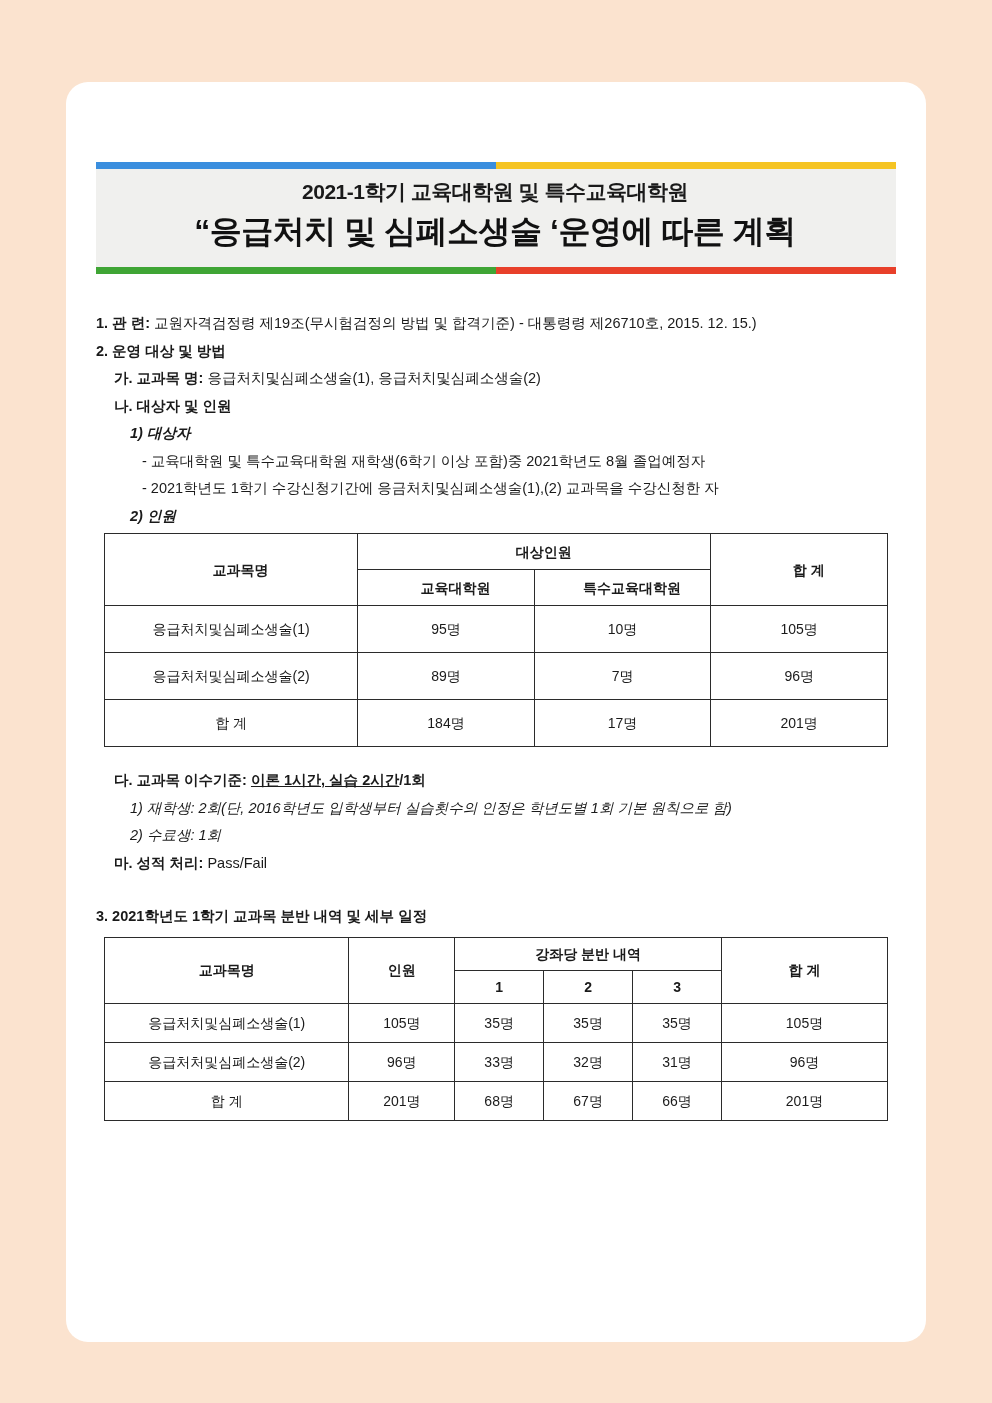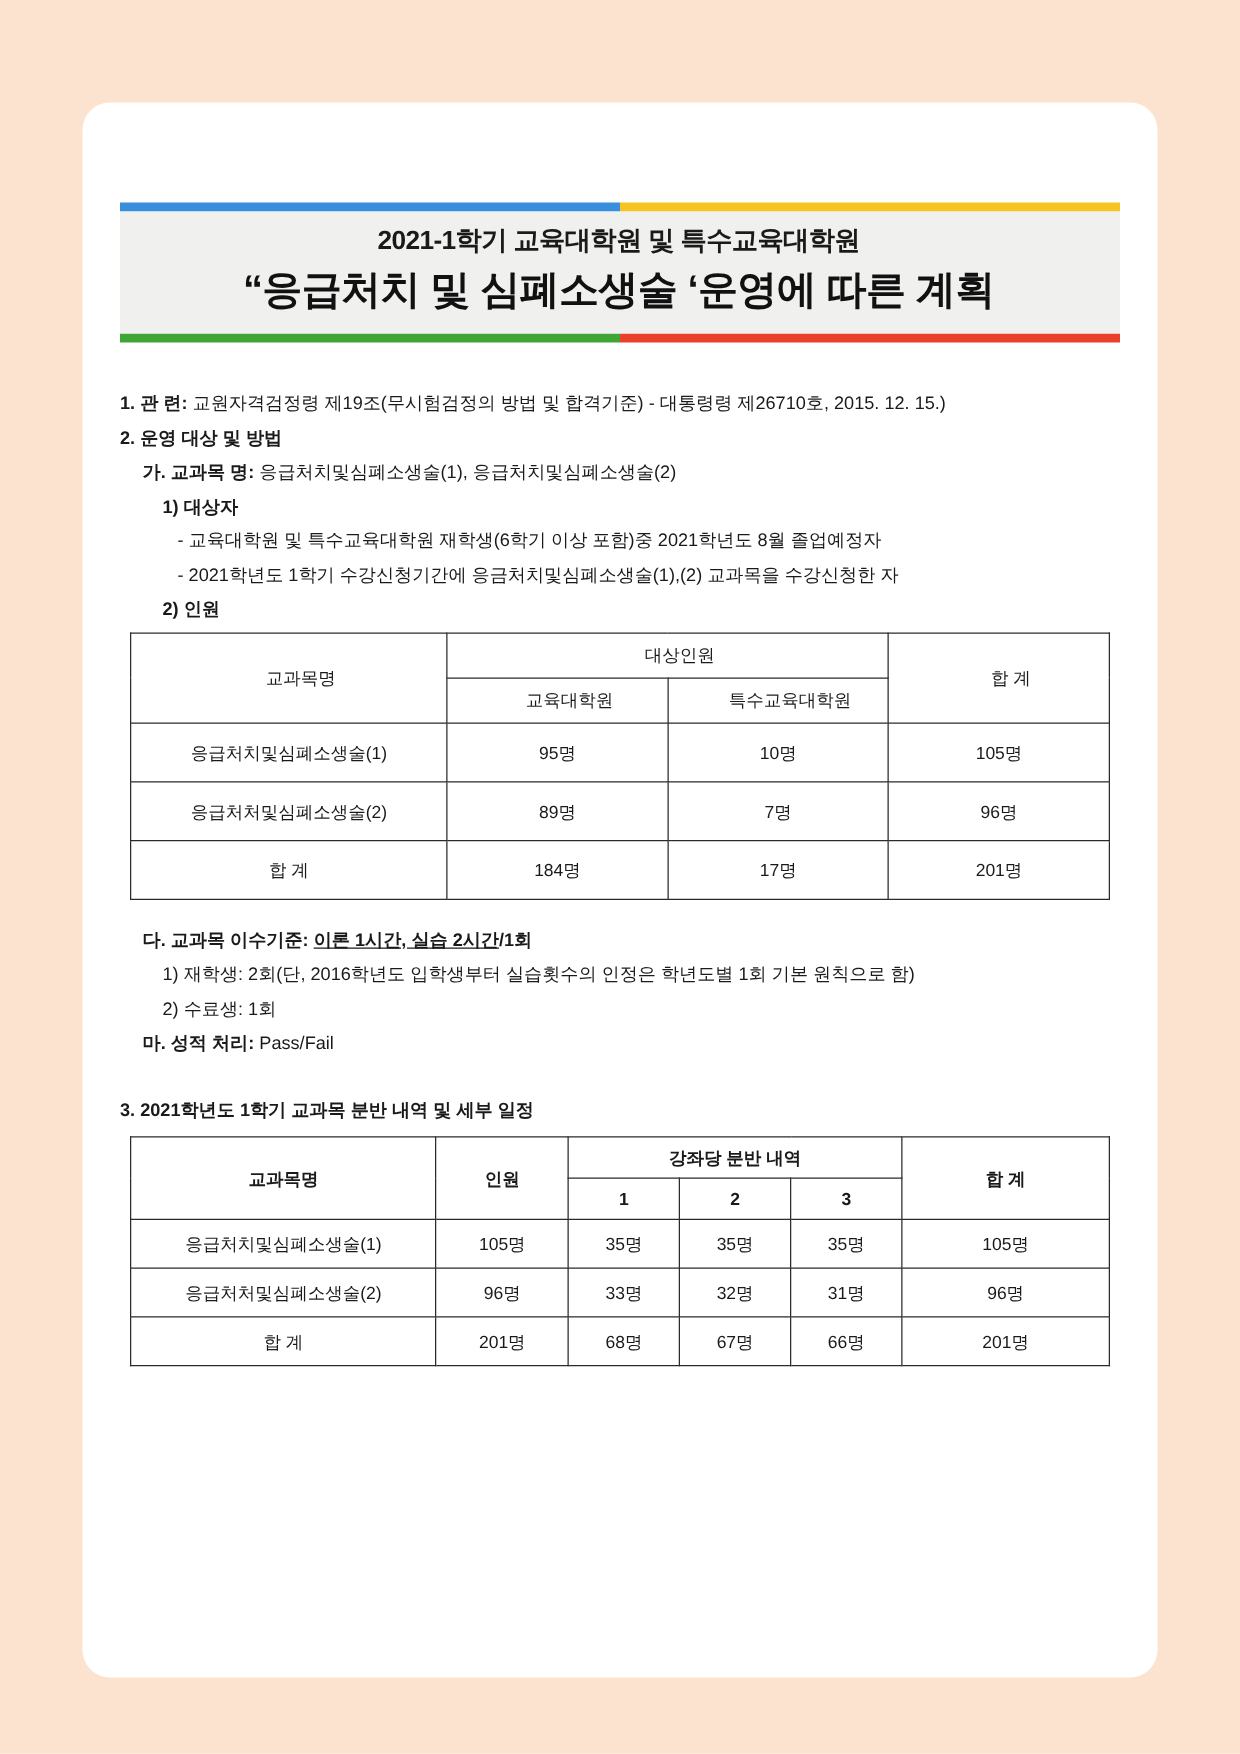--- a/index.html
+++ b/index.html
@@ -66,21 +66,21 @@
 
   
   .body {
     margin-top: 42px;
     font-size: 14.5px;
     color: #1a1a1a;
     line-height: 1.0;
   }
   .l0 { margin-left: 0px; }
   .l1 { margin-left: 18px; }
-  .l2 { margin-left: 34px; }
+  .l2 { margin-left: 34px; font-style: italic; }
   .l3 { margin-left: 46px; }
   .row { margin-bottom: 13px; white-space: nowrap; }
   .row.tight { margin-bottom: 10px; }
   b, .bold { font-weight: bold; }
   .u { text-decoration: underline; }
 
   
   table {
     border-collapse: collapse;
     font-size: 14px;
@@ -89,21 +89,21 @@
   table td, table th {
     border: 1px solid #2b2b2b;
     text-align: center;
     font-weight: normal;
   }
   .t1 {
     margin-top: 10px;
     margin-left: 8px;
     width: 784px;
   }
-  .t1 th { font-weight: normal; padding-left: 20px; }
+  .t1 th { font-weight: bold; padding-left: 20px; }
   .t1 .r-head td, .t1 .r-head th { height: 33px; }
   .t1 .r-body td { height: 44px; }
   .t2 {
     margin-top: 10px;
     margin-left: 8px;
     width: 784px;
   }
   .t2 th { font-weight: bold; }
   .t2 .r-head td, .t2 .r-head th { height: 30px; }
   .t2 .r-body td { height: 36px; }
@@ -140,20 +140,23 @@
 
       <div class="row l0">
         <b>2. 운영 대상 및 방법</b>
       </div>
 
       <div class="row l1">
         <b>가. 교과목 명:</b>
         <span>응급처치및심폐소생술(1),  응급처치및심폐소생술(2)</span>
       </div>
 
+      <div class="row l1">
+        <b>나. 대상자 및 인원</b>
+      </div>
 
       <div class="row l2">
         <b>1) 대상자</b>
       </div>
 
       <div class="row l3">- 교육대학원 및 특수교육대학원 재학생(6학기 이상 포함)중 2021학년도 8월 졸업예정자</div>
       <div class="row l3">- 2021학년도 1학기 수강신청기간에 응금처치및심폐소생술(1),(2) 교과목을 수강신청한 자</div>
 
       <div class="row l2 tight">
         <b>2) 인원</b>

